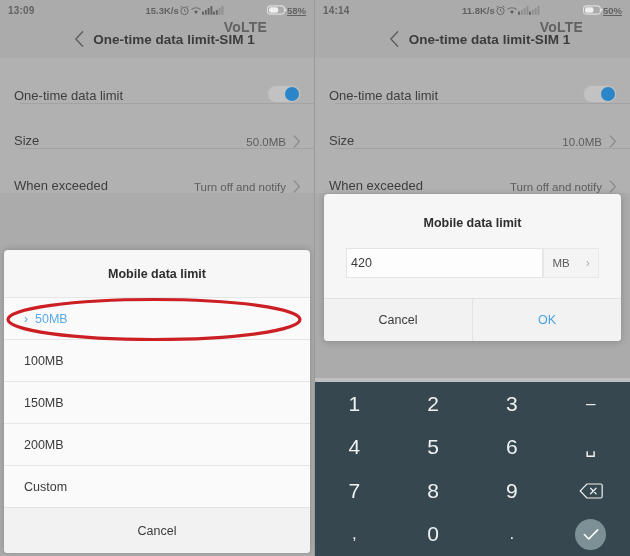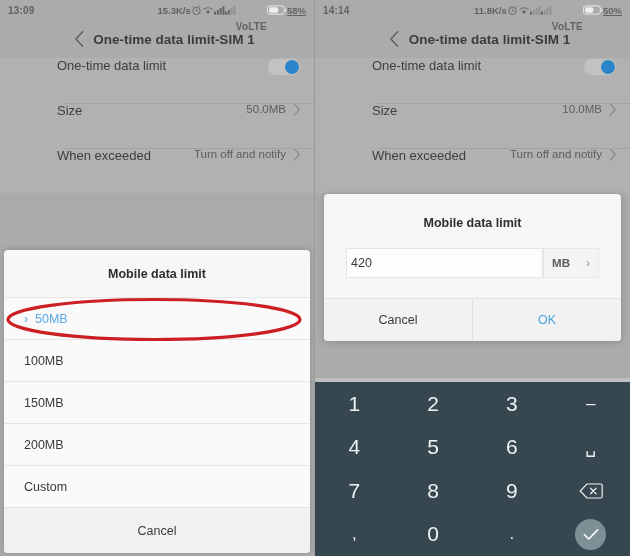--- a/index.html
+++ b/index.html
@@ -27,21 +27,21 @@
     font-size: 10px; font-weight: bold;
     color: #626262;
     background: #ababab;
   }
   .sb-time { letter-spacing: .2px; }
   .sb-right {
     margin-left: auto;
     display: flex; align-items: center; 
   }
   .sb-speed { font-size: 9.5px; }
-  .sb-volte { font-size: 10px; letter-spacing: .2px; margin-top: 33px; }
+  .sb-volte { font-size: 14px; letter-spacing: .2px; margin-top: 33px; }
   .sb-pct   { font-size: 9.5px; text-decoration: underline; }
   .ic { display: inline-block; line-height: 0; }
   .ic svg { display: block; }
 
   
   .appbar {
     height: 38px;
     display: flex; align-items: center;
     background: #ababab;
     padding-left: 9px;
@@ -51,24 +51,23 @@
   .appbar-title {
     font-size: 13.5px; font-weight: bold;
     color: #3c3c3c;
     margin-left: 3px;
   }
 
   
   .settings { background: #b1b1b1; }
   .srow {
     height: 45px;
-    display: flex; align-items: flex-start;
+    display: flex; align-items: flex-end;
     padding: 0 13px 0 14px;
     position: relative;
-    margin-left: 43px;
   }
   .srow + .srow::before {
     content: ""; position: absolute; left: 20px; right: 0; top: 0;
     height: 1px; background: #a3a3a3;
   }
   .srow-label { font-size: 13px; color: #3e3e3e; flex: 1; }
   .srow-value { font-size: 11.5px; color: #5d5d5d; margin-right: 7px; }
   .chev { color: #7d7d7d; }
 
   
@@ -139,21 +138,21 @@
     display: flex; align-items: center;
     padding-left: 4px;
     font-size: 12.5px; color: #3a3a3a;
   }
   .unit-btn {
     width: 56px; height: 30px; margin-left: 0;
     background: #f4f4f4;
     border: 1px solid #e8e8e8;
     display: flex; align-items: center; justify-content: center;
     gap: 16px;
-    font-size: 11.5px; color: #5b5b5b; font-weight: bold;
+    font-size: 11.5px; color: #5b5b5b;
   }
   .unit-btn .chev { color: #b0b0b0; font-size: 12px; }
   .dlg-actions { display: flex; border-top: 1px solid #e2e2e2; }
   .dlg-btn {
     flex: 1; height: 42px;
     display: flex; align-items: center; justify-content: center;
     font-size: 12.5px;
     background: #f2f2f2;
   }
   .dlg-btn.cancel { color: #3a3a3a; border-right: 1px solid #e2e2e2; }

